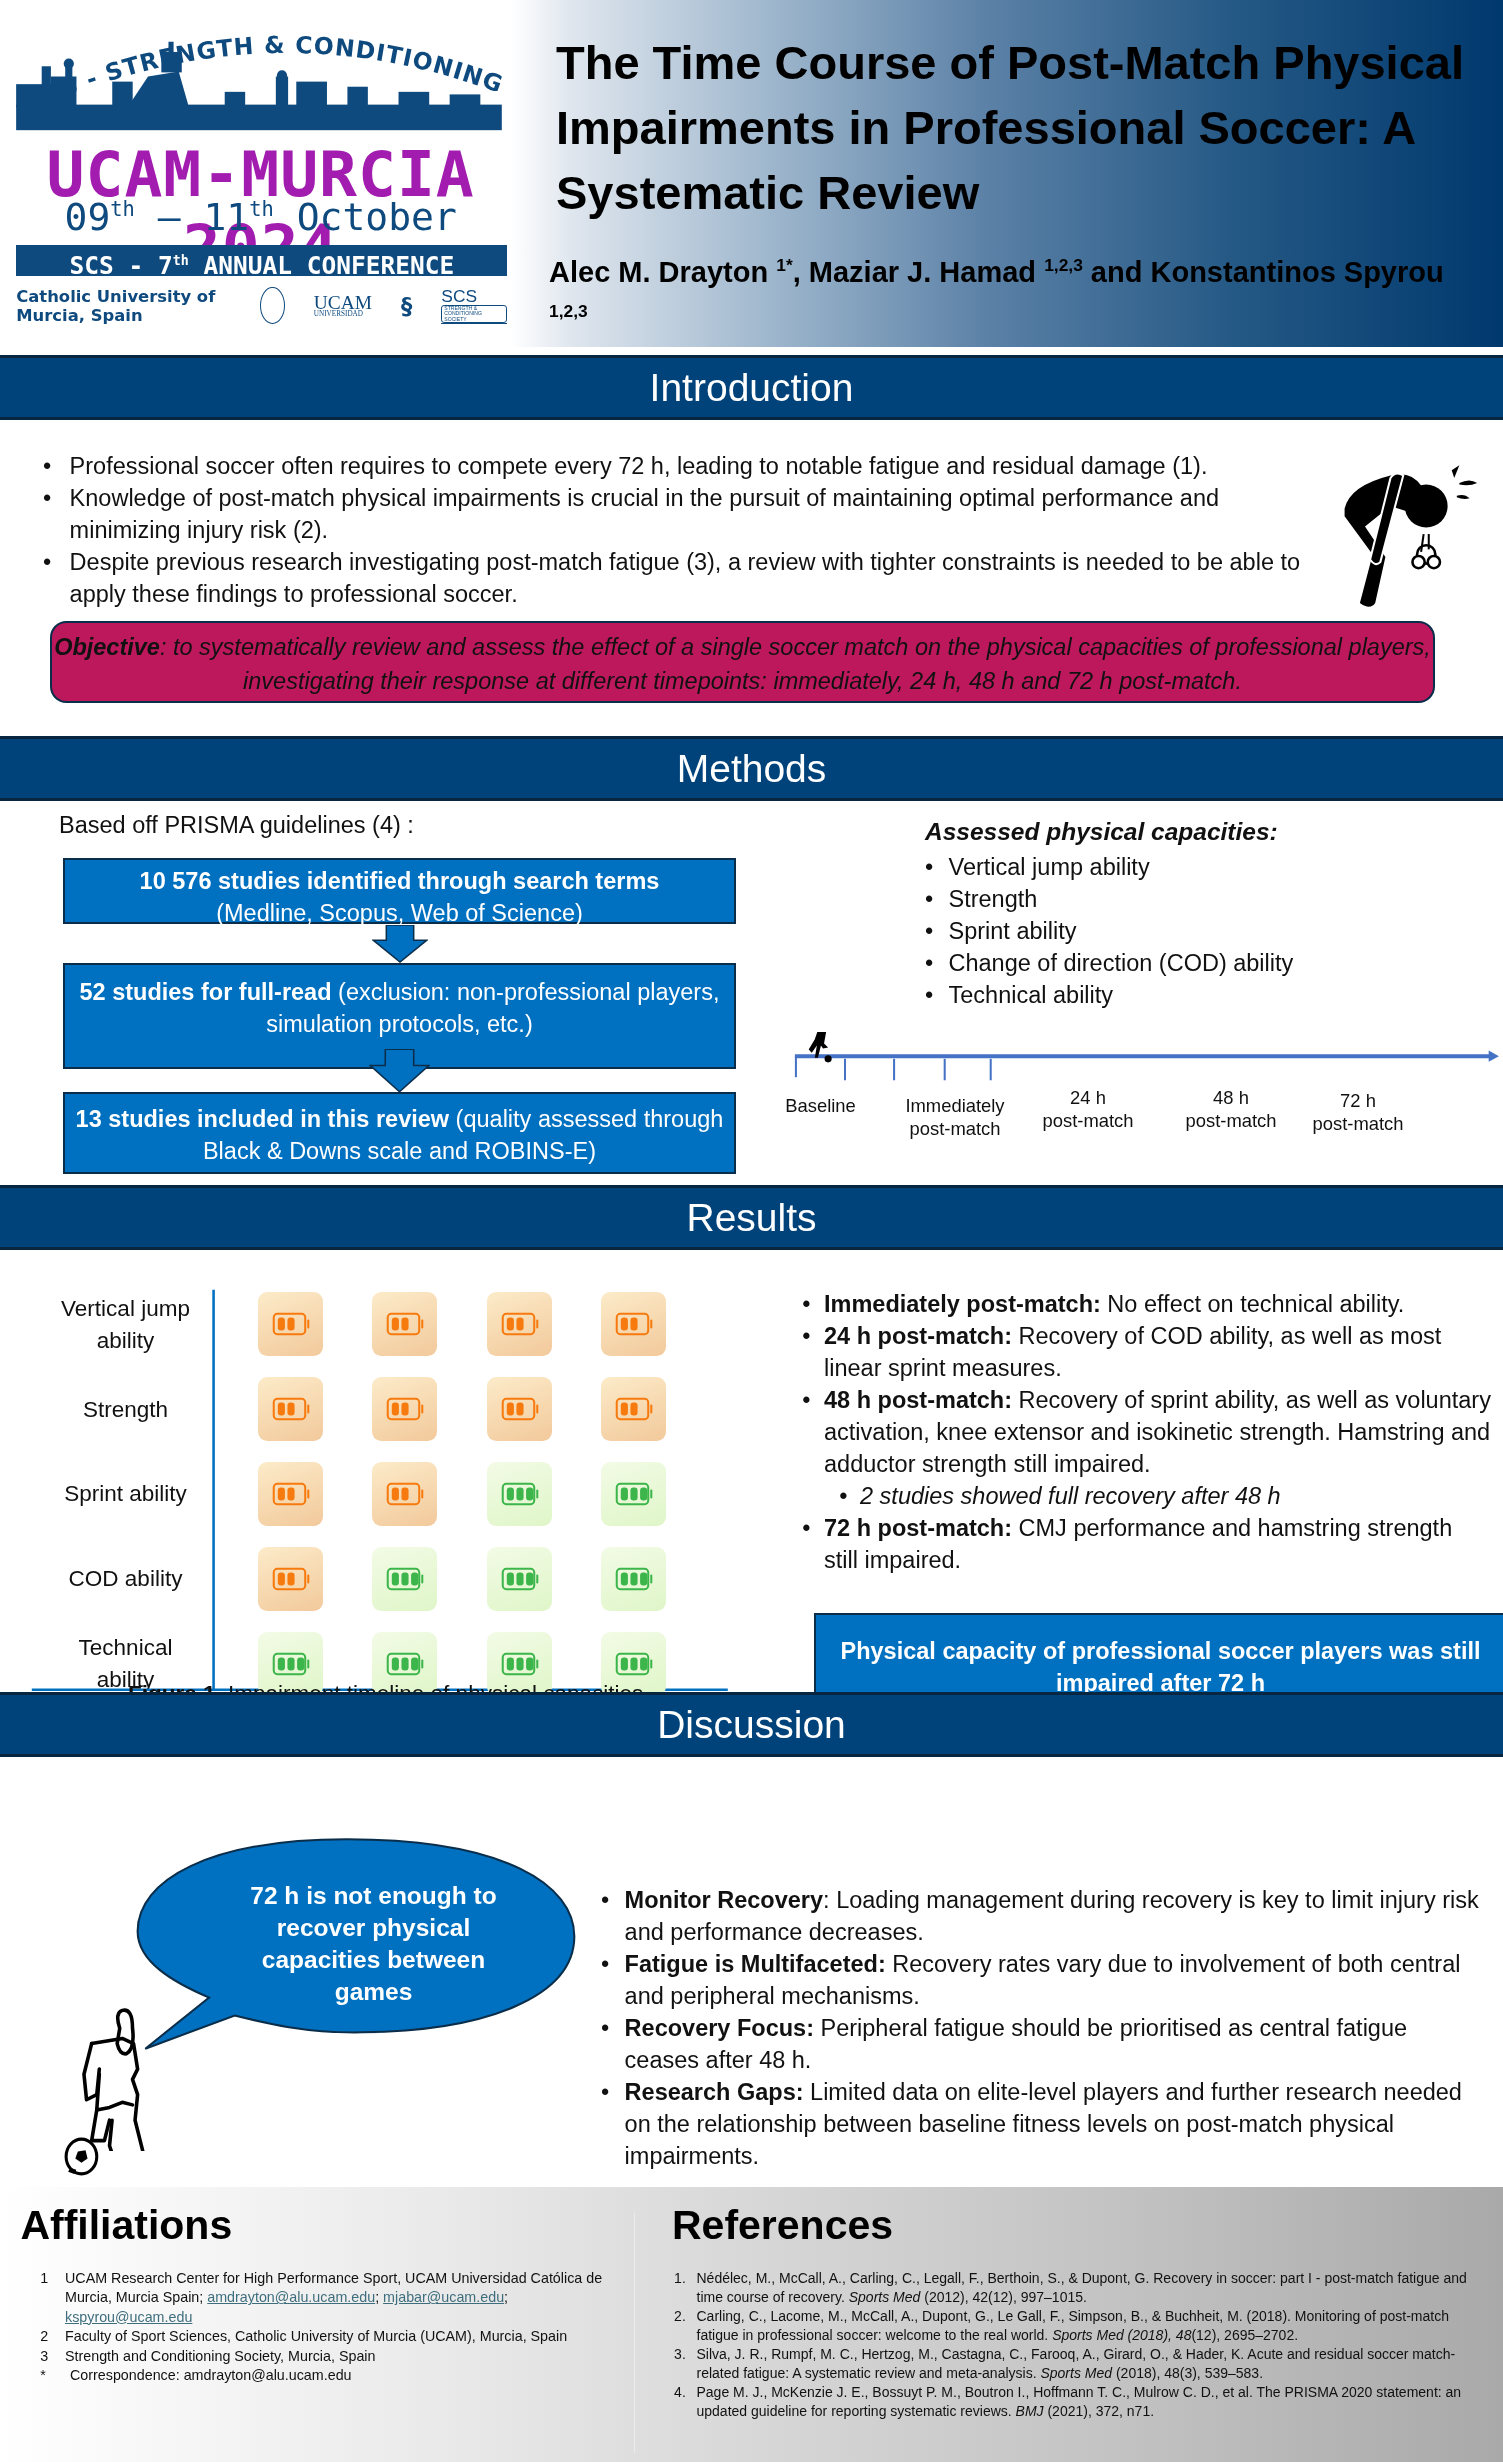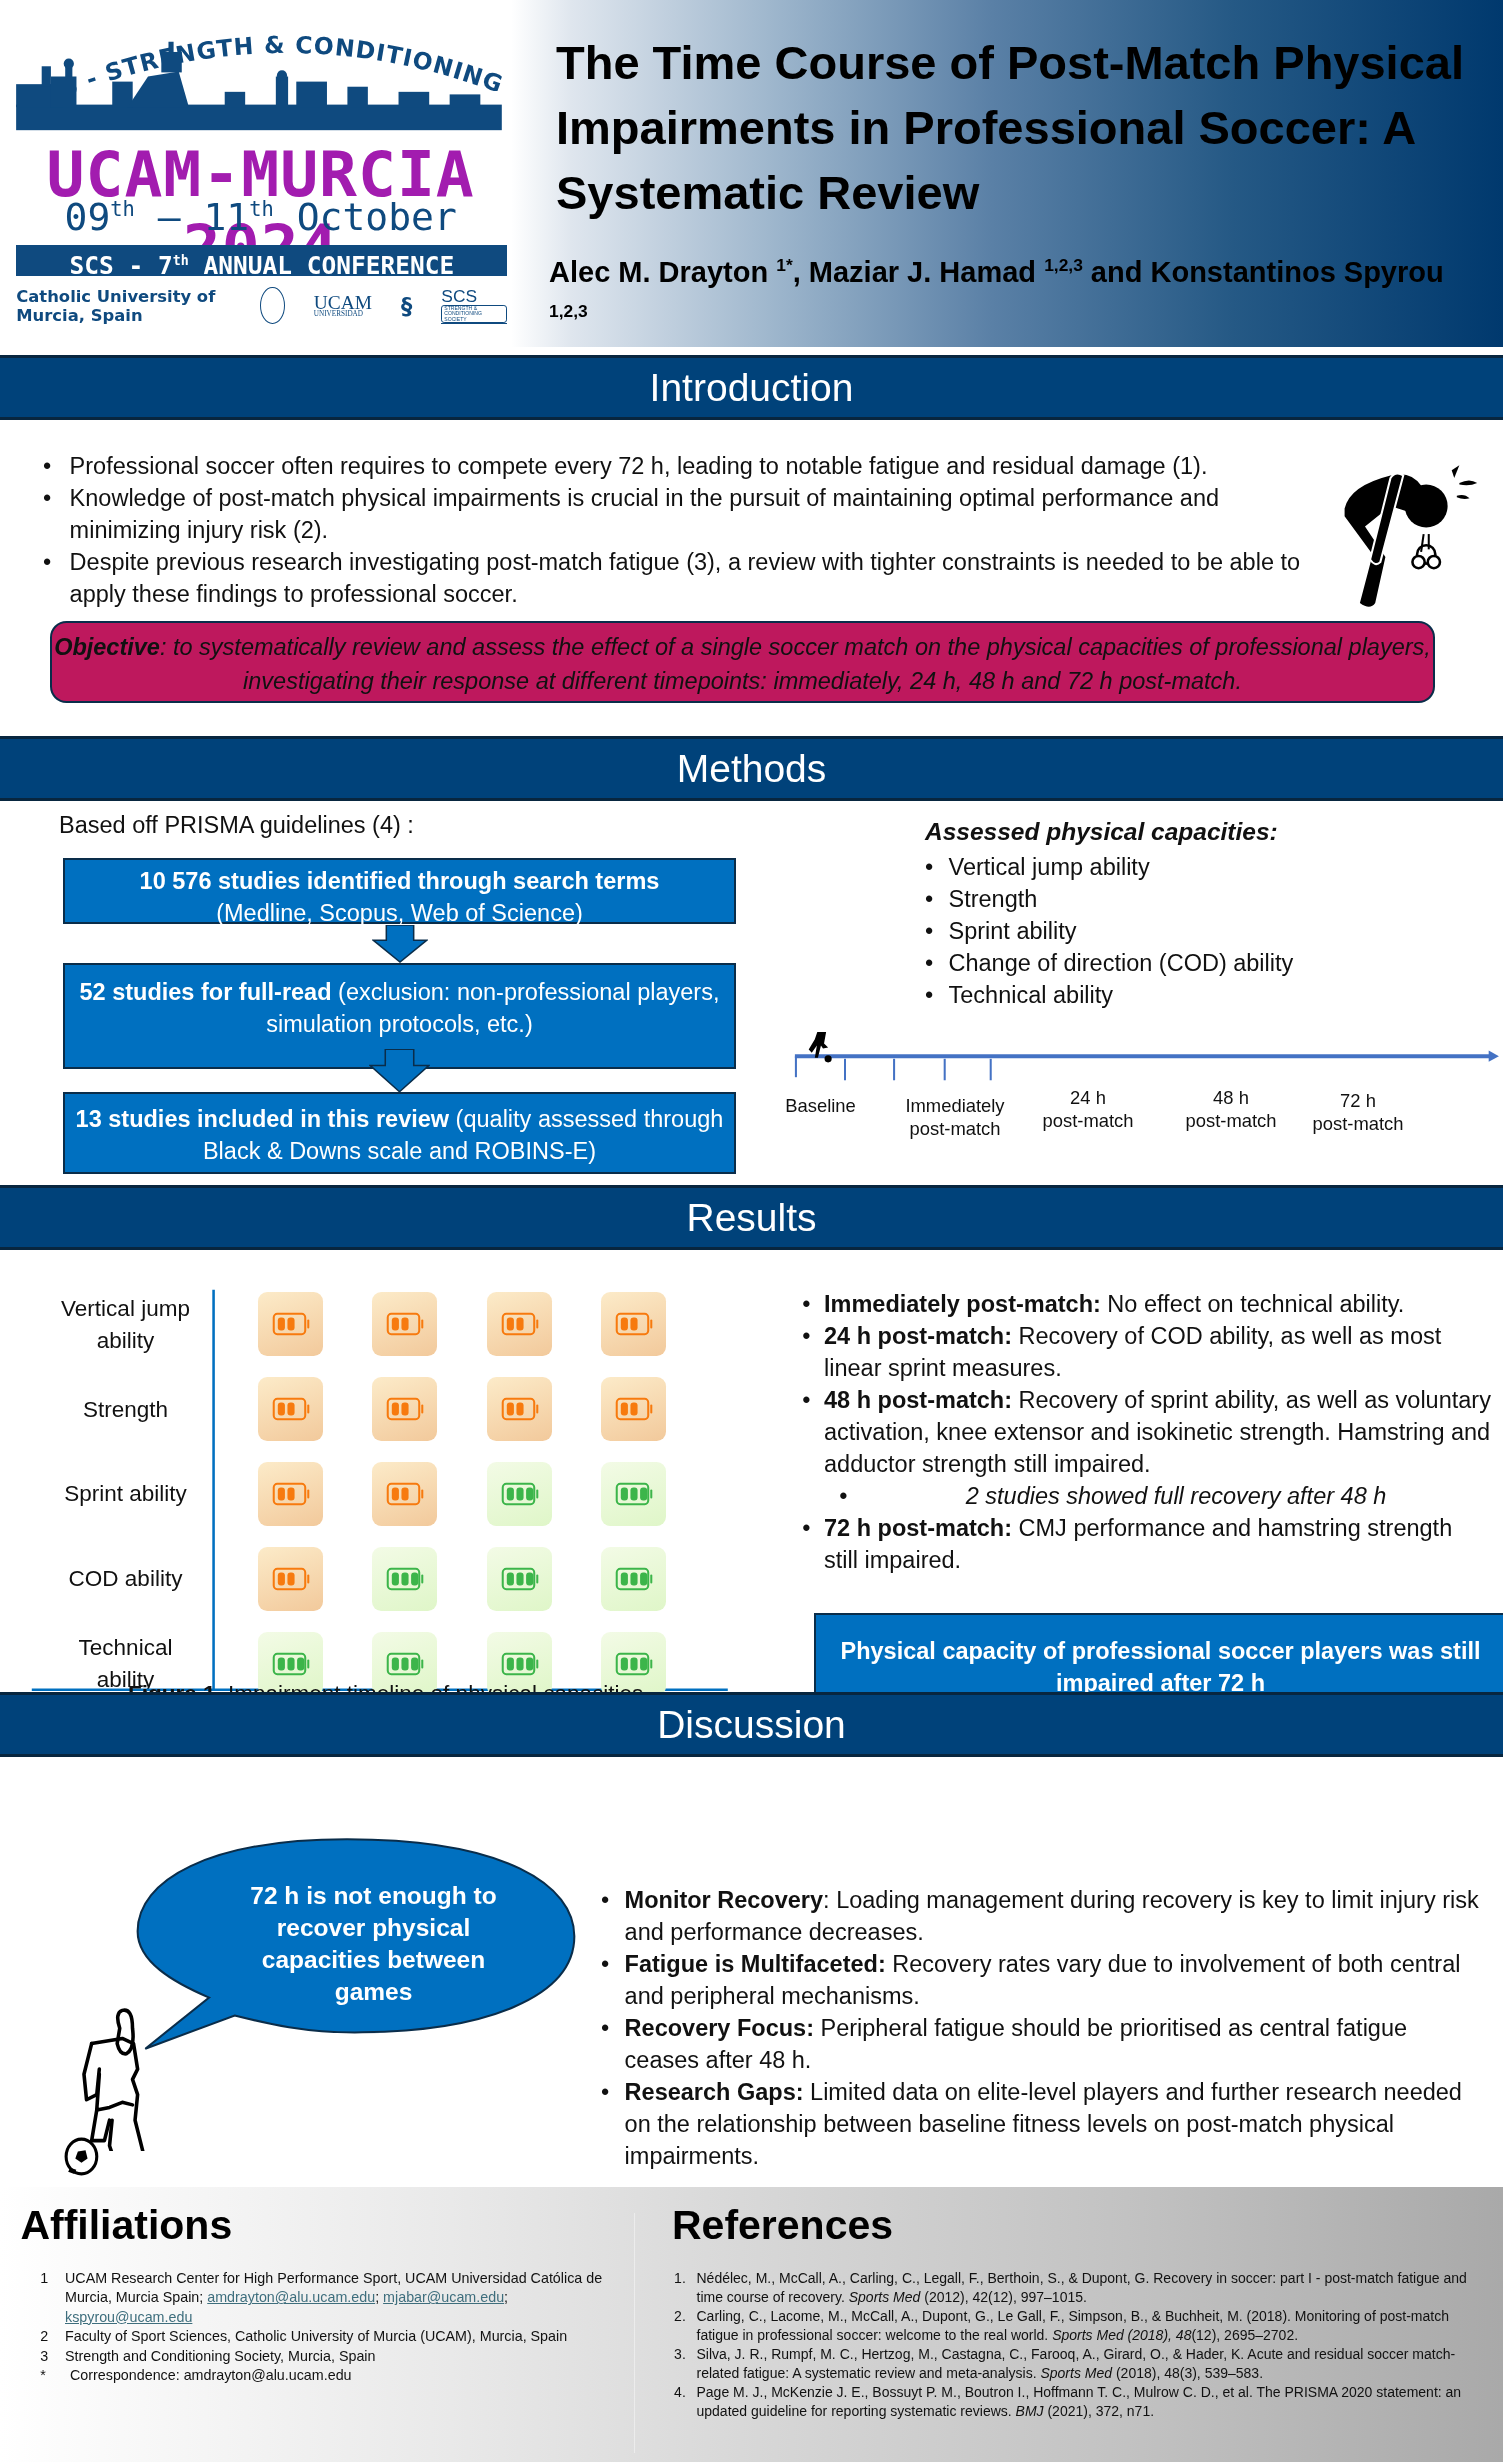--- a/index.html
+++ b/index.html
@@ -53,21 +53,21 @@
   
   #cap-axis-labels .rl { position: absolute; width: 153px; text-align: center; font-size: 22.5px; line-height: 32px; }
   .bat-cell { position: absolute; width: 65px; height: 64px; border-radius: 9.2px; }
   .bat-cell.impaired { background: linear-gradient(160deg, #fcebc9 0%, #f2c99b 100%); }
   .bat-cell.recovered { background: linear-gradient(160deg, #f3fbe6 0%, #dff6c8 100%); }
   .xtick-label { position: absolute; font-size: 22.5px; text-align: center; width: 123px; }
   #fig-caption { left: 128px; top: 1681px; font-size: 22.5px; }
   #results-list { left: 787px; top: 1288px; width: 705px; font-size: 23.5px; line-height: 32px; list-style: none; }
   #results-list > li { position: relative; padding-left: 37px; }
   #results-list > li::before { content: "•"; position: absolute; left: 15.3px; }
-  #results-list .sub { font-style: italic; padding-left: 36px; position: relative; text-align: center; }
+  #results-list .sub { font-style: italic; padding-left: 36px; position: relative; }
   #results-list .sub::before { content: "•"; position: absolute; left: 15.3px; font-style: normal; }
   #results-callout { left: 814px; top: 1613px; width: 693px; height: 107px; background: #0070c0; border: 2px solid #0a2d4a; color: #fff; font-weight: bold; text-align: center; font-size: 23.5px; line-height: 32px; padding-top: 20.4px; }
 
   
   #disc-bubble { left: 61px; top: 1834px; width: 521px; height: 317px; }
   #disc-bubble-text { left: 220px; top: 1880px; width: 307px; text-align: center; color: #fff; font-weight: bold; font-size: 24.5px; line-height: 32px; }
   #disc-list { left: 598px; top: 1884px; width: 889px; font-size: 23.5px; line-height: 32px; list-style: none; }
   #disc-list li { position: relative; padding-left: 26.6px; }
   #disc-list li::before { content: "•"; position: absolute; left: 3.1px; }
 

